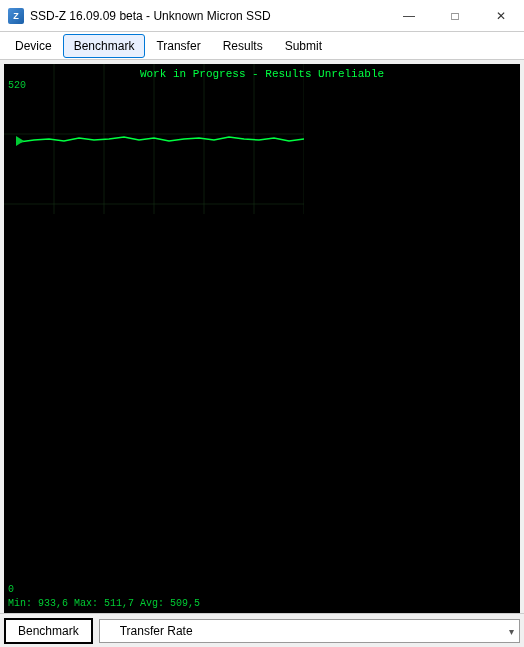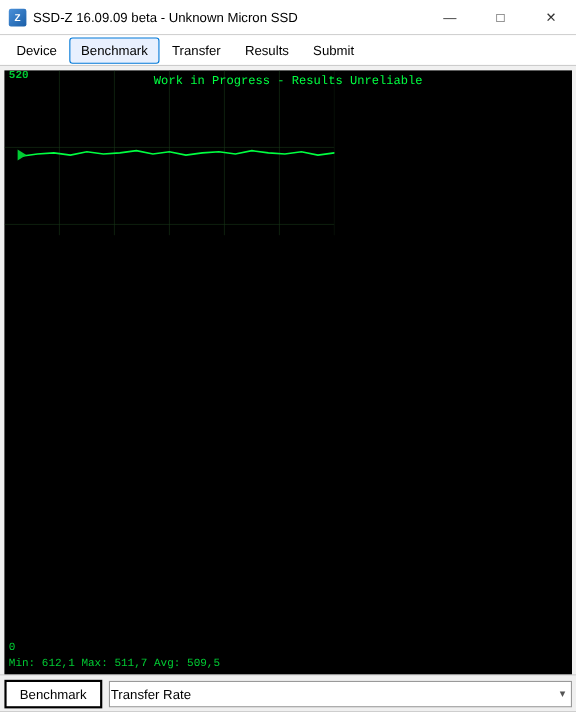--- a/index.html
+++ b/index.html
@@ -98,26 +98,25 @@
       left: 50%;
       transform: translateX(-50%);
       color: #00ff41;
       font-size: 11px;
       font-family: 'Courier New', monospace;
       white-space: nowrap;
       z-index: 2;
     }
     .chart-label-y-top {
       position: absolute;
-      top: 0;
+      top: 16px;
       left: 4px;
       color: #00cc33;
       font-size: 10px;
       font-family: 'Courier New', monospace;
-      font-weight: bold;
     }
     .chart-label-y-bottom {
       position: absolute;
       bottom: 18px;
       left: 4px;
       color: #00cc33;
       font-size: 10px;
       font-family: 'Courier New', monospace;
     }
     .chart-label-bottom-stats {
@@ -158,21 +157,21 @@
       flex: 1;
       position: relative;
     }
     .dropdown-select {
       width: 100%;
       height: 24px;
       background: #fff;
       border: 1px solid #999;
       font-size: 12px;
       font-family: 'Segoe UI', Arial, sans-serif;
-      padding: 0 1px;
+      padding: 0 20px;
       appearance: none;
       cursor: pointer;
     }
     .dropdown-arrow {
       position: absolute;
       right: 6px;
       top: 50%;
       transform: translateY(-50%);
       pointer-events: none;
       font-size: 10px;
@@ -235,21 +234,21 @@
       <line x1="0" y1="460" x2="100%" y2="460" stroke="#1a3a1a" stroke-width="0.5"></line>
 
       <polyline points="15,78 30,76 45,75 60,77 75,74 90,76 105,75 120,73 135,76 150,74 165,77 180,75 195,74 210,76 225,73 240,75 255,76 270,74 285,77 300,75 315,73 330,76 340,74 355,77 370,75 385,74 400,76 415,73 430,75 445,74 460,76 475,73 490,75 505,74" fill="none" stroke="#00ff41" stroke-width="1.5"></polyline>
 
       <polygon points="12,72 12,82 20,77" fill="#00cc33"></polygon>
     </svg>
 
     <div class="chart-label-top">Work in Progress - Results Unreliable</div>
     <div class="chart-label-y-top">520</div>
     <div class="chart-label-y-bottom">0</div>
-    <div class="chart-label-bottom-stats">Min: 612,1  Max: 511,7  Avg: 509,5</div>
+    <div class="chart-label-bottom-stats">Min: 933,6  Max: 511,7  Avg: 509,5</div>
   </div>
 
   <div class="controls-bar">
     <button class="btn-benchmark">Benchmark</button>
     <div class="dropdown-wrapper">
       <select class="dropdown-select">
         <option>Transfer Rate</option>
         <option>Access Time</option>
         <option>IOPS</option>
       </select>

